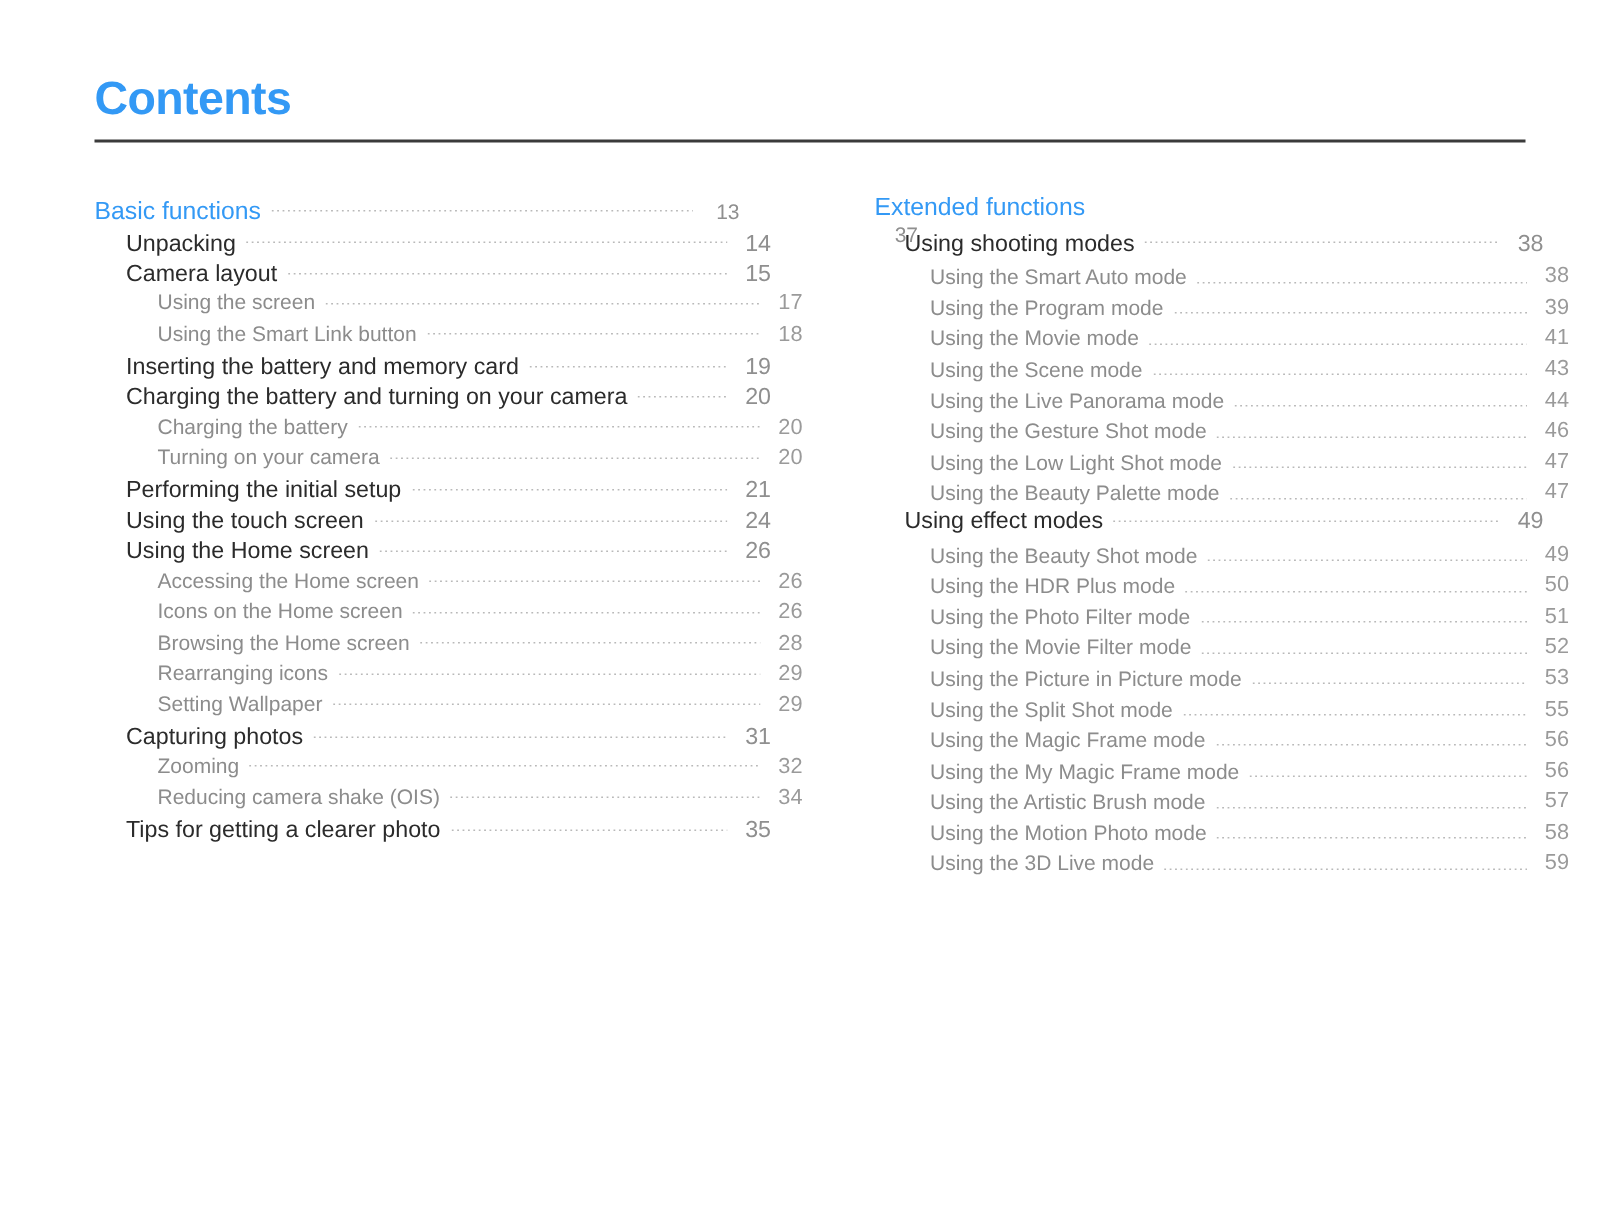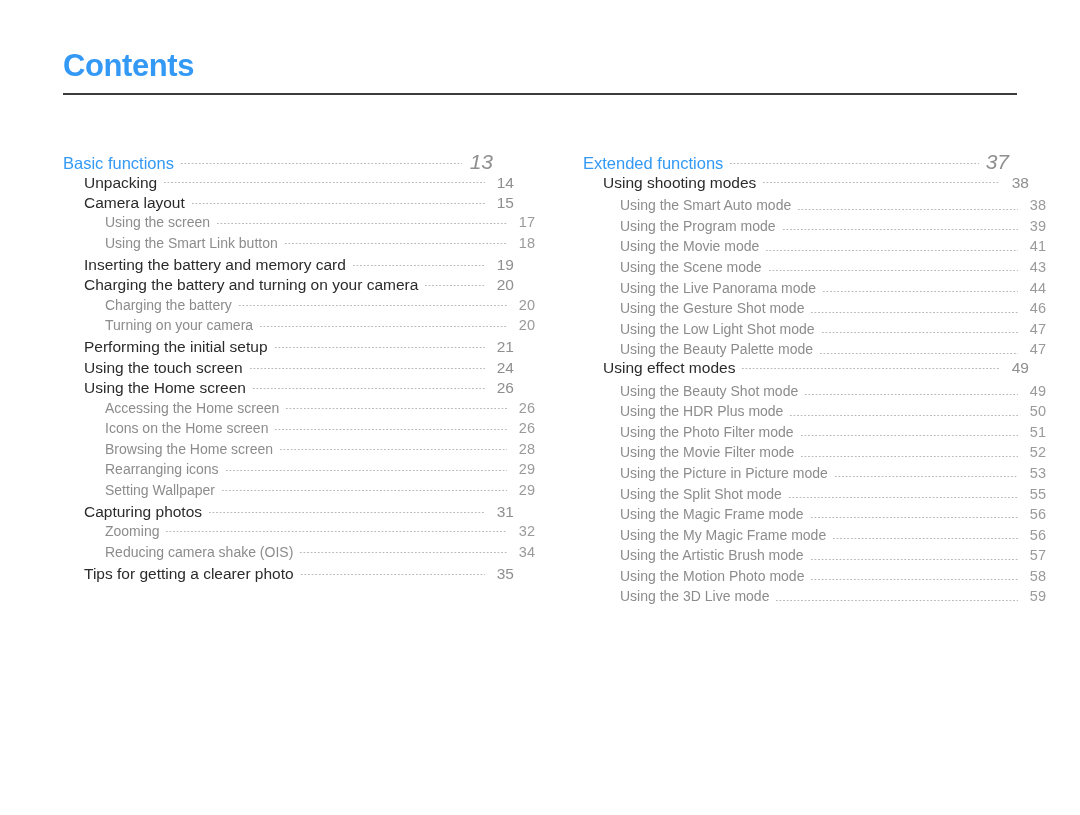--- a/index.html
+++ b/index.html
@@ -94,23 +94,22 @@
     text-align: right;
     padding-left: 7px;
   }
 
   
   .lvl1 {
     height: 22px;
     margin-left: 0px;
     font-size: 16.5px;
     color: #3399f5;
-    margin-top: 21px;
-  }
-  .lvl1 .toc-page { color: #8f8f8f; font-size: 21px; min-width: 24px; font-style: italic; }
+  }
+  .lvl1 .toc-page { color: #8f8f8f; font-size: 14px; min-width: 24px; }
   .lvl1 .toc-leader::after { bottom: 0.28em; }
 
   
   .lvl2 {
     height: 20.6px;
     margin-left: 21px;
     font-size: 15.5px;
     color: #2b2b2b;
   }
   .lvl2 .toc-page { color: #8f8f8f; font-size: 15.5px; min-width: 22px; }
@@ -118,21 +117,21 @@
   
   .lvl3 {
     height: 20.6px;
     margin-left: 42px;
     font-size: 14px;
     color: #8c8c8c;
   }
   .lvl3 .toc-page { color: #9a9a9a; font-size: 14.5px; min-width: 21px; }
 
   
-  .col-right .lvl1 { margin-left: 0px; }
+  .col-right .lvl1 { margin-left: 0px; flex-direction: column; }
   .col-right .lvl2 { margin-left: 20px; justify-content: flex-end; }
   .col-right .lvl3 { margin-left: 37px; align-items: flex-end; }
   .col-right .lvl1 .toc-page { min-width: 22px; }
 </style>
 </head>
 <body>
 
 <div class="page">
 
   <div class="page-title">Contents</div>

